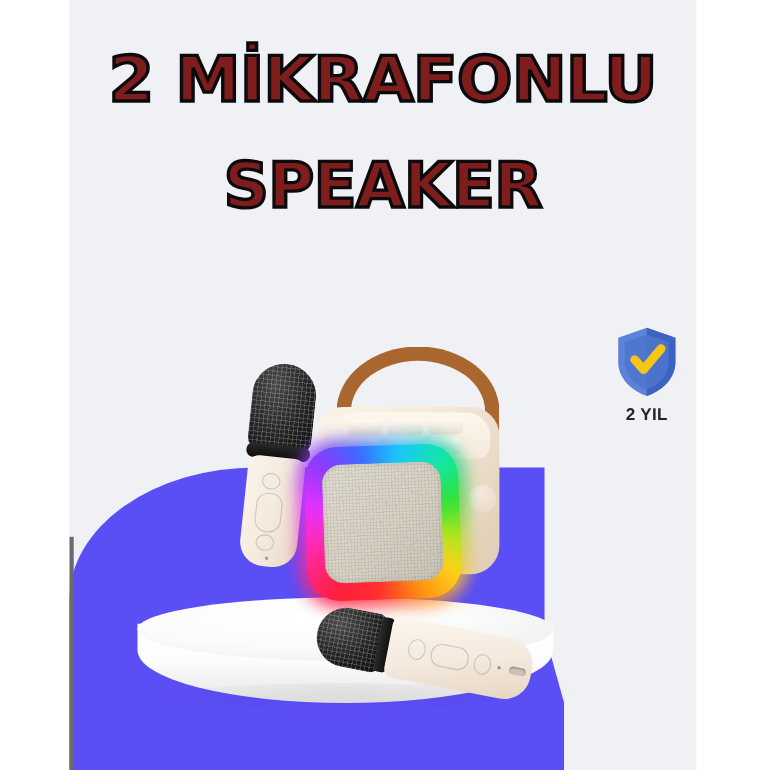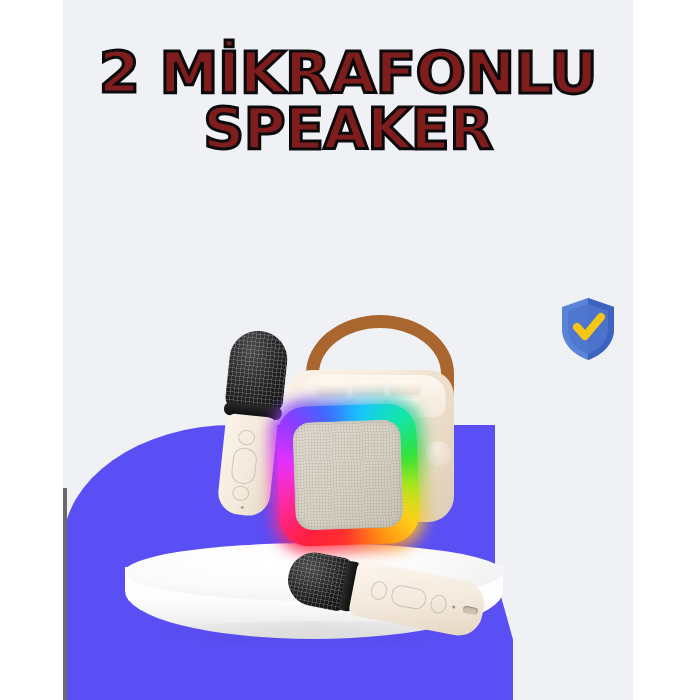--- a/index.html
+++ b/index.html
@@ -36,21 +36,21 @@
     text-align:center;
     color:#7f1d1d;
     font-weight:700;
     letter-spacing:-0.5px;
     line-height:0.98;
     -webkit-text-stroke:3px #0b0b0d;
     font-size:57px;
     font-family:"DejaVu Sans", sans-serif;
   }
   .headline .l1{display:block;font-size:57px;transform:scaleX(1.04);}
-  .headline .l2{display:block;font-size:57px;}
+  .headline .l2{display:block;font-size:57px;margin-top:40px;}
 
   
   .purple-shape{
     position:absolute;
     left:0px; top:425px;
     width:432px; height:275px;
     background:#5a4ef5;
     border-top-left-radius:170px 120px;
     border-top-right-radius:0;
   }
@@ -412,16 +412,17 @@
       <div class="m-port"></div>
     </div>
 
     <div class="badge">
       <svg class="shield" viewBox="0 0 58 66">
         <path d="M29 2 L55 11 L55 33 C55 48 43 59 29 64 C15 59 3 48 3 33 L3 11 Z" fill="#5b83d8"></path>
         <path d="M29 2 L55 11 L55 33 C55 48 43 59 29 64 Z" fill="#3c63c0"></path>
         <path d="M29 8 L49 15 L49 33 C49 45 40 54 29 58 C18 54 9 45 9 33 L9 15 Z" fill="#4f76ce" opacity="0.85"></path>
         <path d="M18 31 L26 40 L42 21" fill="none" stroke="#f5c518" stroke-width="8" stroke-linecap="round" stroke-linejoin="round"></path>
       </svg>
+      <span class="b-line">2 YIL</span>
     </div>
 
   </div>
 </div>
 
 </body></html>

